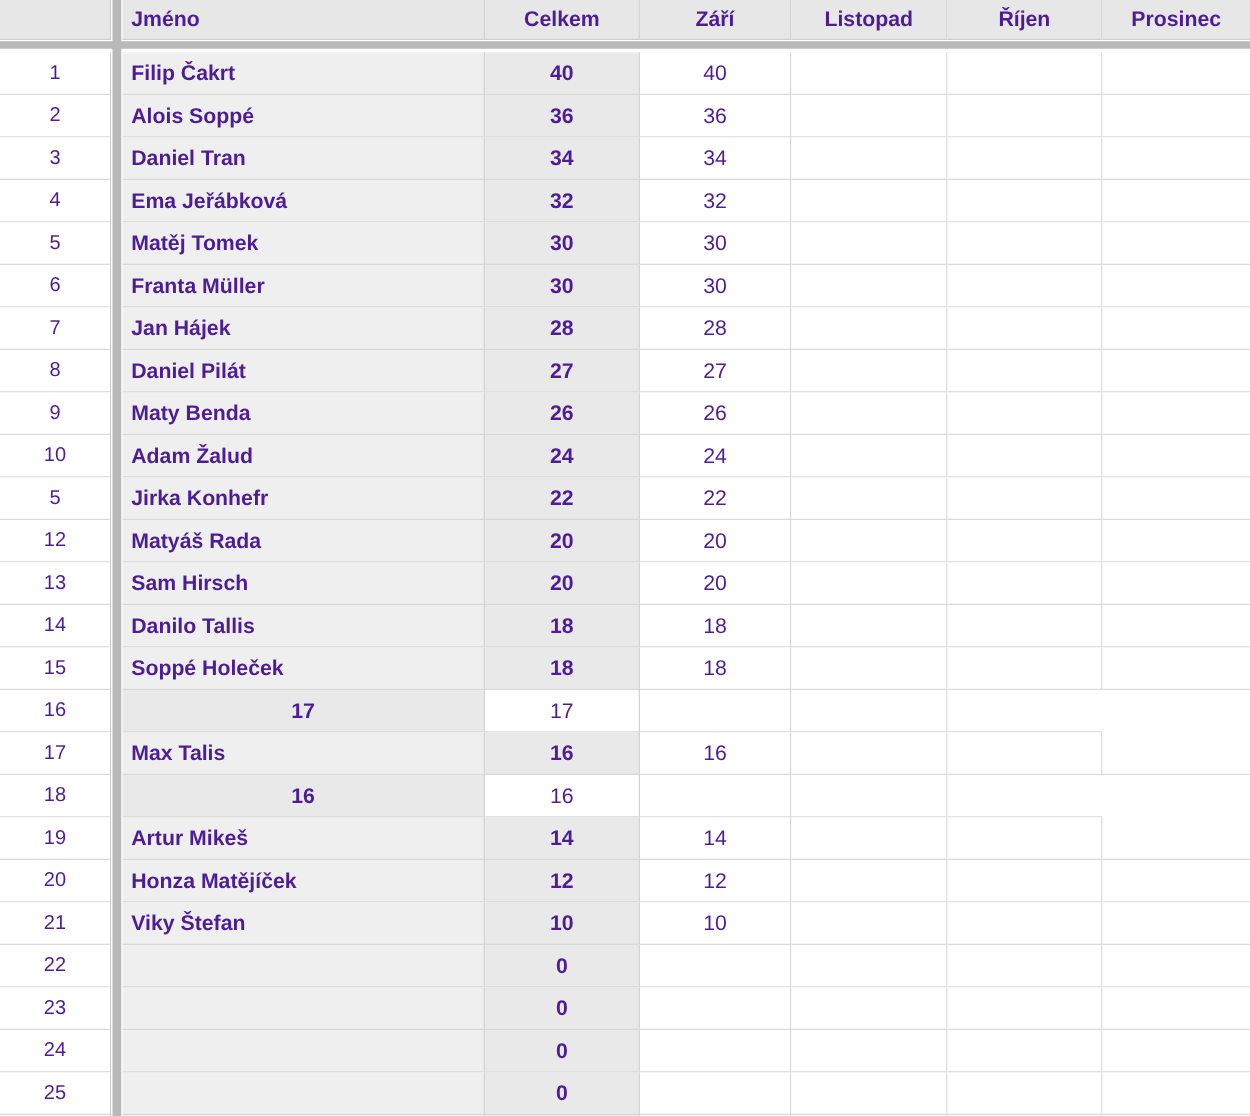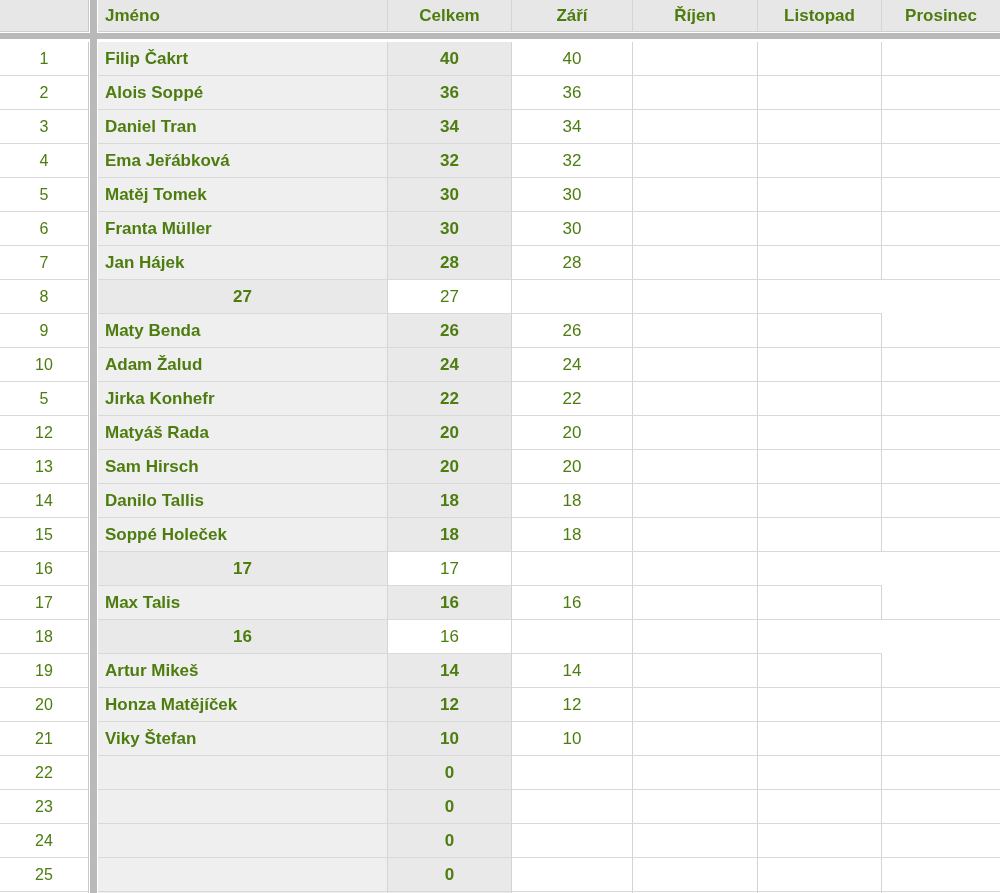--- a/index.html
+++ b/index.html
@@ -4,21 +4,21 @@
 <style>
   * { box-sizing: border-box; margin: 0; padding: 0; }
   body { background: #fff; }
   .sheet {
     position: relative;
     width: 1000px;
     height: 893px;
     overflow: hidden;
     background: #fff;
     font-family: "Liberation Sans", sans-serif;
-    color: #4d7c0f;
+    color: #4c1d95;
   }
   .grid-row {
     display: grid;
     grid-template-columns: 89px 9px 290px 124px 121px 125px 124px 1fr;
   }
   .cell {
     display: flex;
     align-items: center;
     justify-content: center;
     border-right: 1px solid #d4d4d4;
@@ -64,22 +64,22 @@
 <body>
 
 <div class="sheet">
 
   <div class="grid-row header-row">
     <div class="cell rownum"></div>
     <div class="cell zone"></div>
     <div class="cell left">Jméno</div>
     <div class="cell">Celkem</div>
     <div class="cell">Září</div>
+    <div class="cell">Listopad</div>
     <div class="cell">Říjen</div>
-    <div class="cell">Listopad</div>
     <div class="cell last">Prosinec</div>
   </div>
 
   <div class="freeze-row-bar">
     <div class="bar"></div>
   </div>
 
   <div id="rows">
       <div class="grid-row row">
         <div class="cell rownum">1</div>
@@ -147,20 +147,21 @@
         <div class="cell name left">Jan Hájek</div>
         <div class="cell total">28</div>
         <div class="cell sep">28</div>
         <div class="cell month"></div>
         <div class="cell month"></div>
         <div class="cell month last"></div>
       </div>
       <div class="grid-row row">
         <div class="cell rownum">8</div>
         <div class="cell zone"></div>
+        <div class="cell name left">Daniel Pilát</div>
         <div class="cell total">27</div>
         <div class="cell sep">27</div>
         <div class="cell month"></div>
         <div class="cell month"></div>
         <div class="cell month last"></div>
       </div>
       <div class="grid-row row">
         <div class="cell rownum">9</div>
         <div class="cell zone"></div>
         <div class="cell name left">Maty Benda</div>

